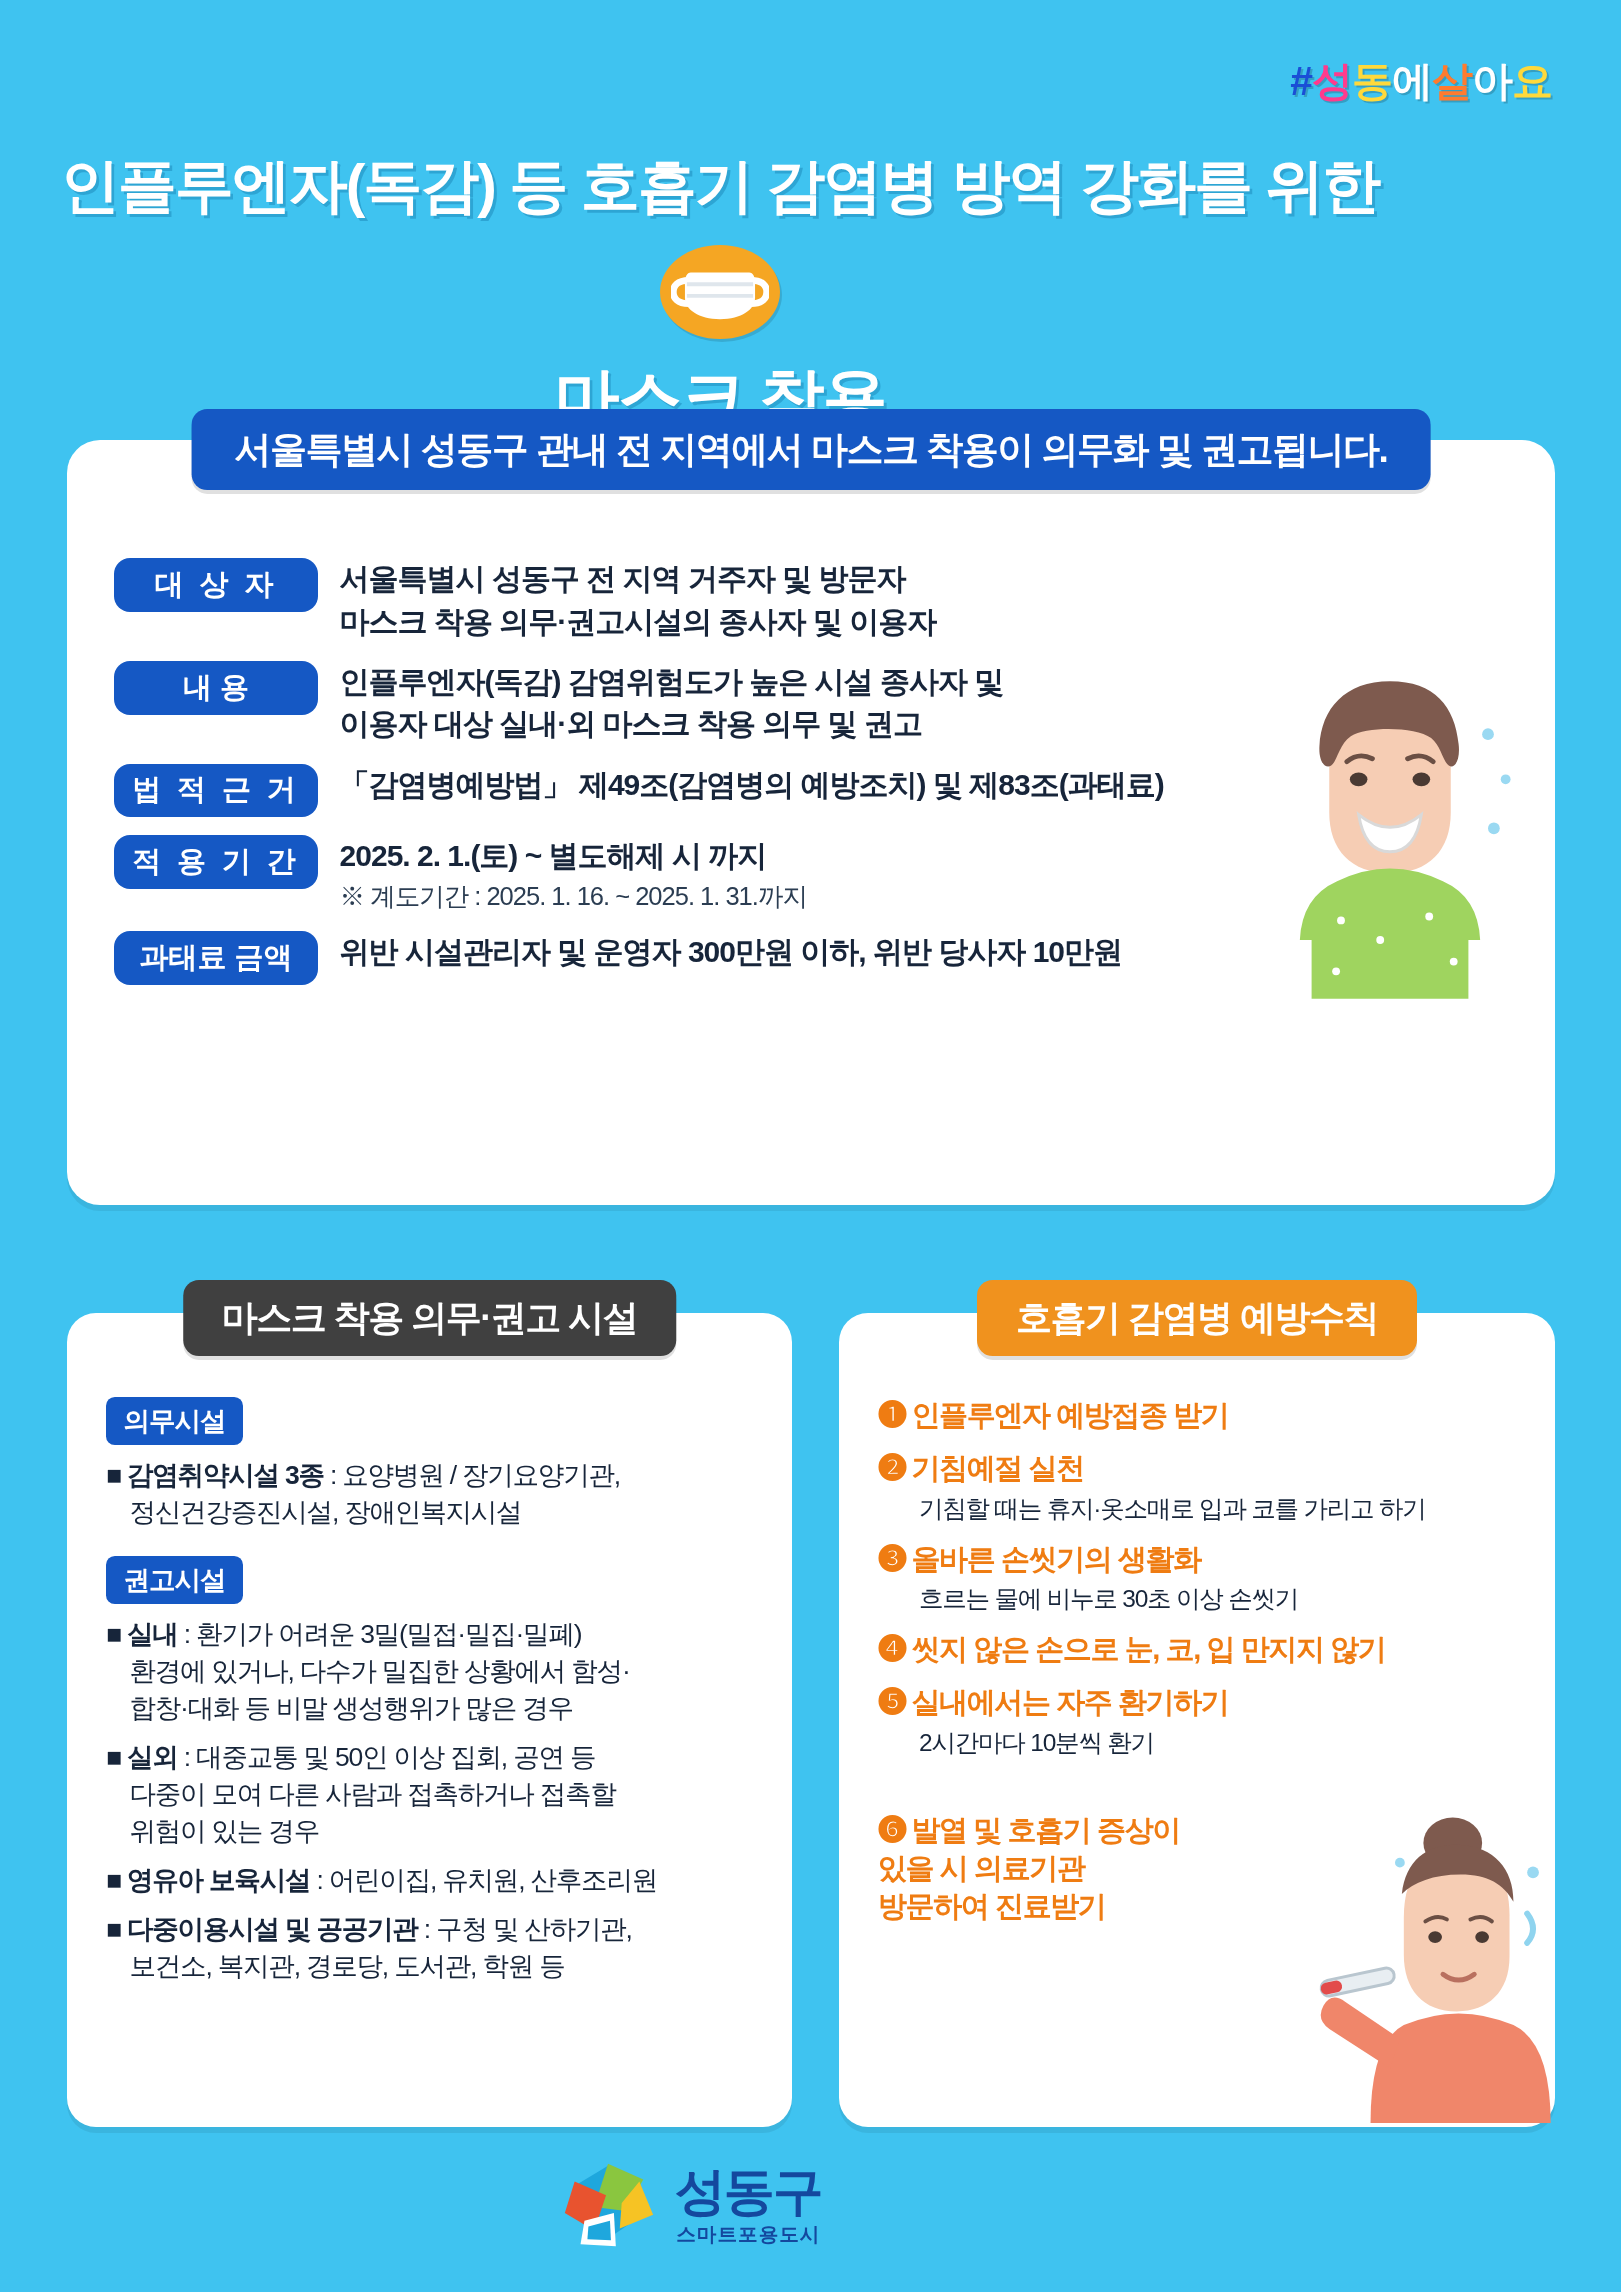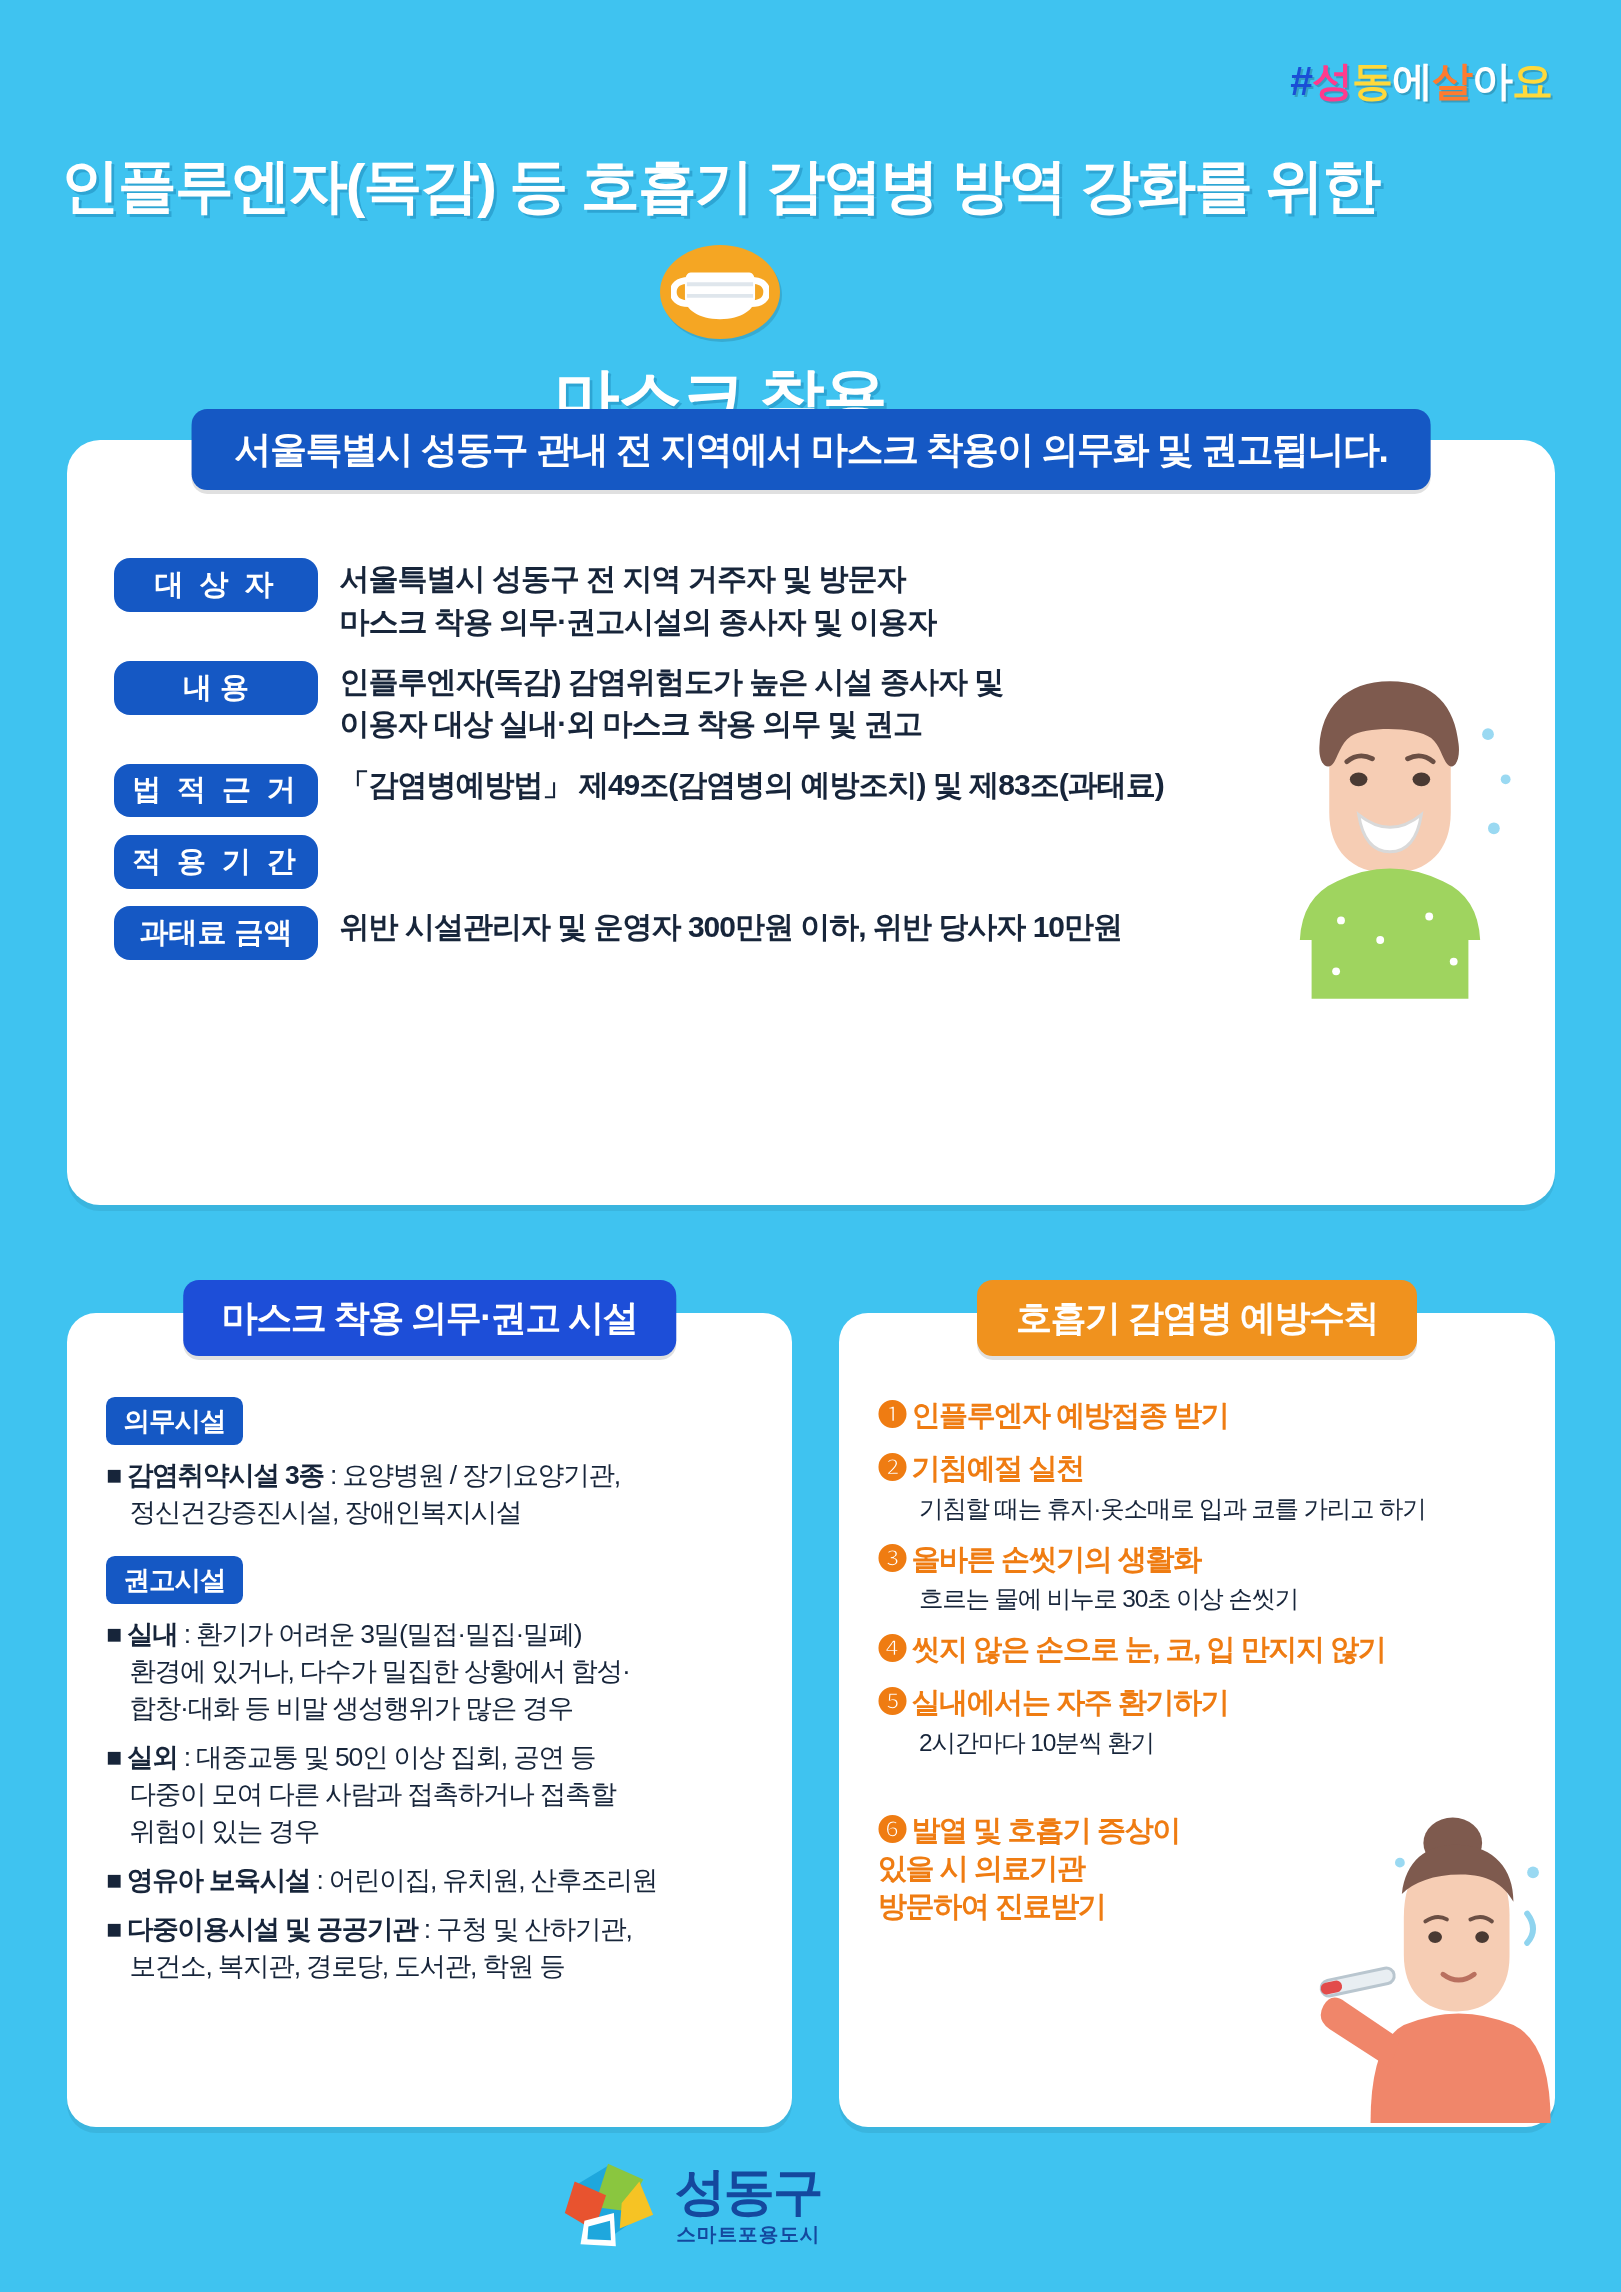--- a/index.html
+++ b/index.html
@@ -184,21 +184,21 @@
     top: -33px;
     color: #fff;
     font-size: 36px;
     font-weight: 900;
     letter-spacing: -1.5px;
     padding: 13.7px 39px;
     border-radius: 15.7px;
     white-space: nowrap;
     box-shadow: 0 3.9px 0 rgba(0,0,0,.12);
   }
-  .col-head.teal { background: #1d4ed8; }
+  .col-head.teal { background: #404040; }
   .col-head.orange { background: #f0921e; }
 
   .col-inner {
     position: absolute;
     top: 84px;
     left: 39px;
     right: 33px;
   }
   .pill {
     display: inline-block;
@@ -336,20 +336,24 @@
 
       <div class="row">
         <div class="row-label">법 적 근 거</div>
         <div class="row-body">
           <div>「감염병예방법」 제49조(감염병의 예방조치) 및 제83조(과태료)</div>
         </div>
       </div>
 
       <div class="row">
         <div class="row-label">적 용 기 간</div>
+        <div class="row-body">
+          <div>2025. 2. 1.(토) ~ 별도해제 시 까지</div>
+          <div class="sub">※ 계도기간 : 2025. 1. 16. ~ 2025. 1. 31.까지</div>
+        </div>
       </div>
 
       <div class="row">
         <div class="row-label tight">과태료 금액</div>
         <div class="row-body">
           <div>위반 시설관리자 및 운영자 300만원 이하, 위반 당사자 10만원</div>
         </div>
       </div>
 
     </div>

